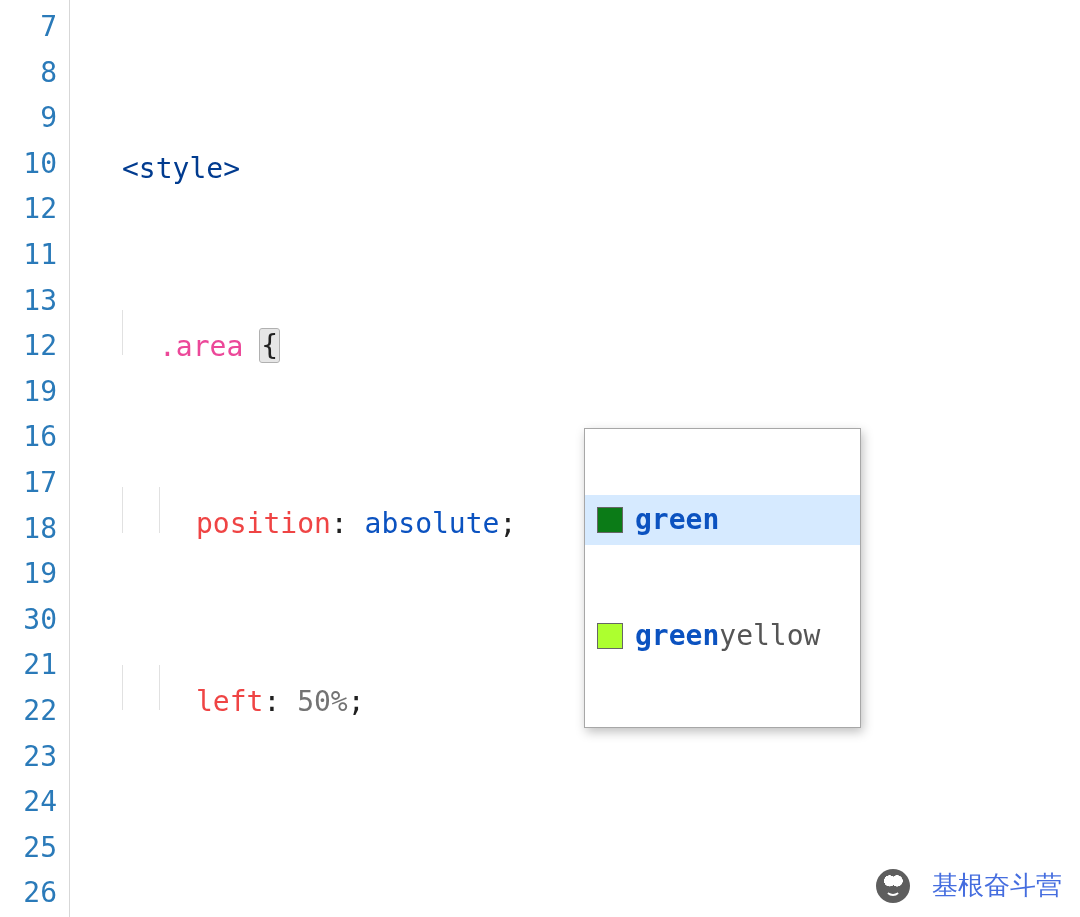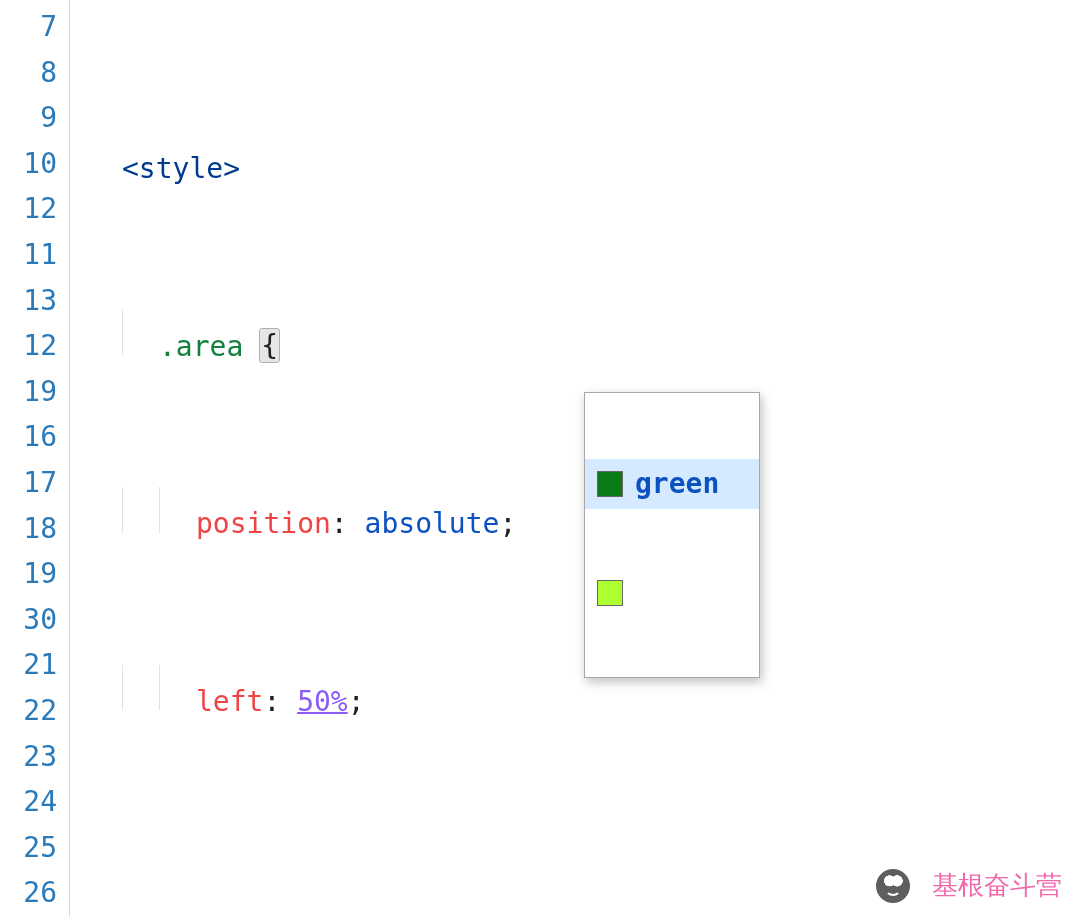--- a/index.html
+++ b/index.html
@@ -52,23 +52,23 @@
     height: 100%;
     border-left: 1.5px solid #e1e1e1;
     vertical-align: top;
   }
   .pad { display:inline-block; width:18px; height:100%; }
 
   
   .t-tag   { color: #013b8f; font-weight: 500; }
   .t-punc  { color: #202020; }
   .t-brace { color: #202020; }
-  .t-sel   { color: #15803d; }
+  .t-sel   { color: #ec4899; }
   .t-prop  { color: #ef4444; }
-  .t-val   { color: #8b5cf6; font-weight: 500; text-decoration: underline; }
+  .t-val   { color: #737373; font-weight: 500; }
   .t-kw    { color: #0b52c0; font-weight: 400; }
 
   
   .brmatch {
     background: #e6e6e6;
     outline: 1.5px solid #b0b0b0;
     border-radius: 2px;
     padding: 0 1px;
   }
 
@@ -101,21 +101,21 @@
   .ac-rest  { color: #555; }
 
   
   .watermark {
     position: absolute;
     right: 18px;
     bottom: 14px;
     display: flex;
     align-items: center;
     gap: 22px;
-    color: #ec4899;
+    color: #1d4ed8;
     font-family: "PingFang SC","Microsoft YaHei",sans-serif;
     font-size: 26px;
     opacity: 0.82;
     justify-content: flex-end;
   }
   .wm-icon {
     width: 34px;
     height: 34px;
     border-radius: 50%;
     background: radial-gradient(circle at 40% 35%, #fff 0 18%, transparent 19%),
@@ -217,27 +217,28 @@
     
     
 
     
     
 
     
     
 
     
-    <div class="autocomplete" style="left:500px; top:392px;text-align:right;">
+    <div class="autocomplete" style="left:500px; top:428px;text-align:right;">
       <div class="item selected">
         <span class="ac-swatch" style="background:#0b7b17"></span>
         <span><span class="ac-match">green</span><span class="ac-rest"></span></span>
       </div>
       <div class="item">
         <span class="ac-swatch" style="background:#adff2f"></span>
+        <span><span class="ac-match">green</span><span class="ac-rest">yellow</span></span>
       </div>
     </div>
 
   </div>
 
   <div class="watermark">
     <span class="wm-icon"></span>
     <span>基根奋斗营</span>
   </div>
 

